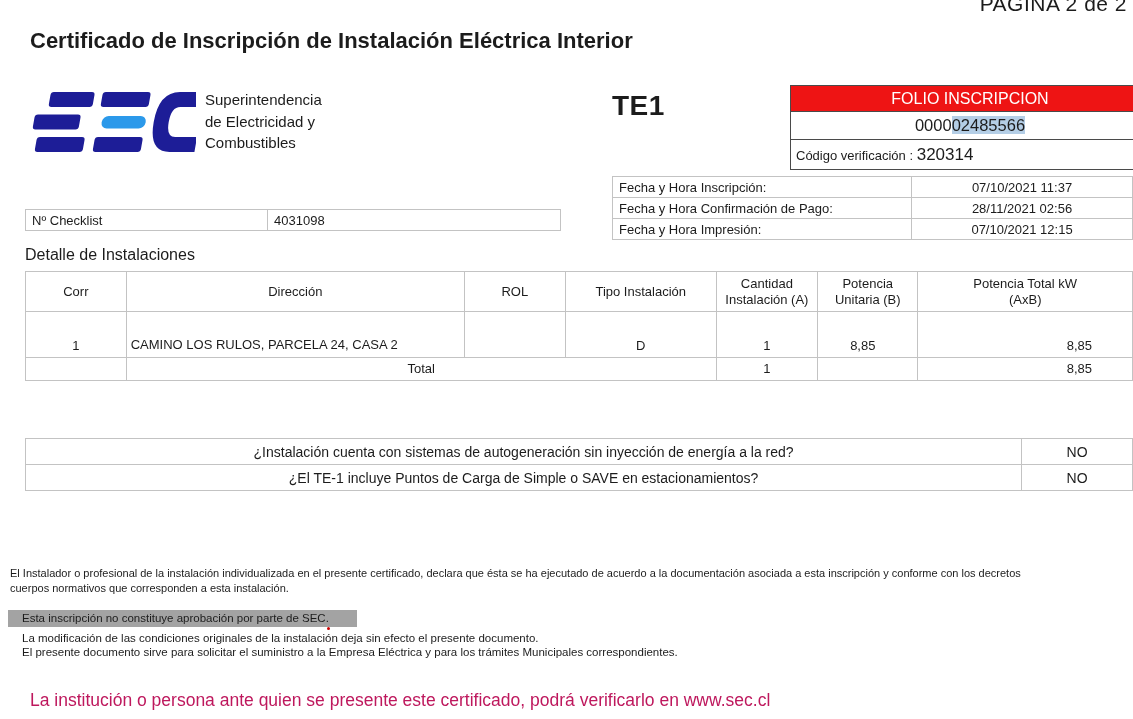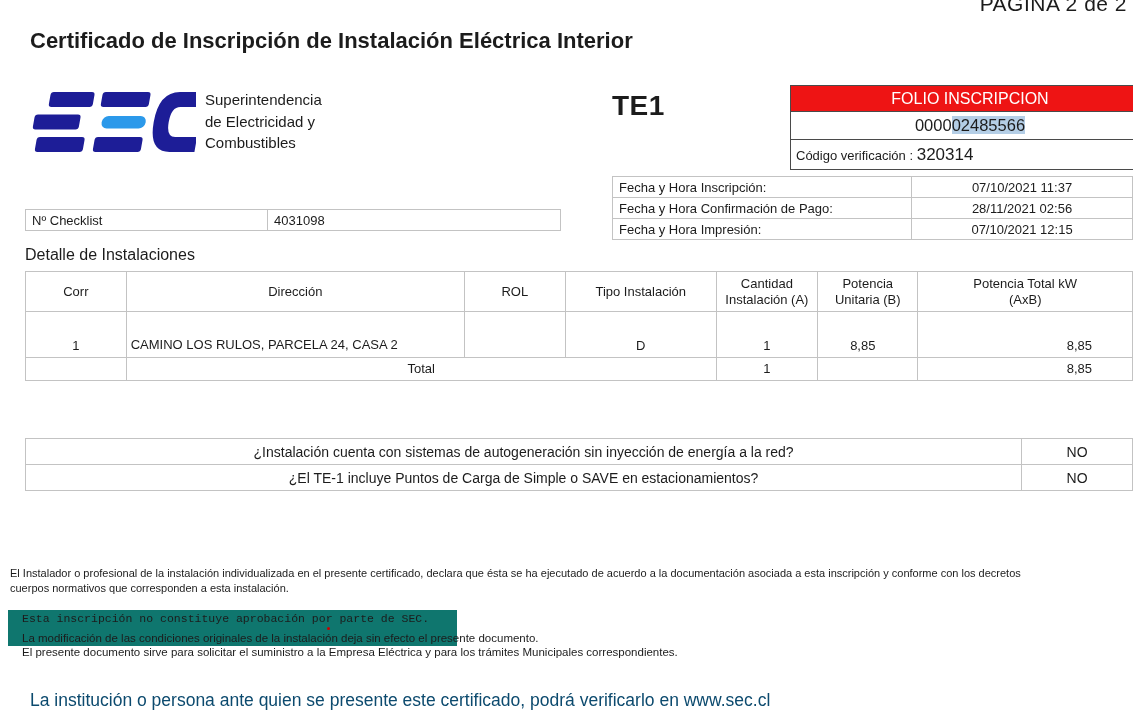--- a/index.html
+++ b/index.html
@@ -52,26 +52,26 @@
   #questions-table{top:438px;left:25px;}
   #questions-table td{height:23px;font-size:14px;}
   #questions-table td.q{text-align:center;}
   #questions-table td.a{text-align:center;}
 
   
   .fineprint{font-size:11px;line-height:14px;white-space:nowrap;color:#1c1c1c;}
   #declaration-1{top:566px;left:10px;}
   #declaration-2{top:581px;left:10px;}
   #highlighted-note{top:611px;left:8px;font-size:11.5px;}
-  #highlighted-note .hl{background:#0f766e;padding:2px 28px 21px 14px;font-family:Liberation Mono, monospace;}
+  #highlighted-note .hl{background:#a3a3a3;padding:2px 28px 3px 14px;}
   #note-modification{top:631px;left:22px;font-size:11.5px;}
   #note-usage{top:645px;left:22px;font-size:11.5px;}
   #stray-red-dot{top:627px;left:327px;width:3px;height:3px;border-radius:50%;background:#c00;}
 
-  #verification-notice{top:690px;left:30px;font-size:17.5px;color:#0c4a6e;white-space:nowrap;}
+  #verification-notice{top:690px;left:30px;font-size:17.5px;color:#be185d;white-space:nowrap;}
 </style>
 </head>
 <body>
 
 <div id="viewport">
 
   <div class="abs" id="page-indicator">PAGINA 2 de 2</div>
 
   <div class="abs" id="doc-title">Certificado de Inscripción de Instalación Eléctrica Interior</div>
 

